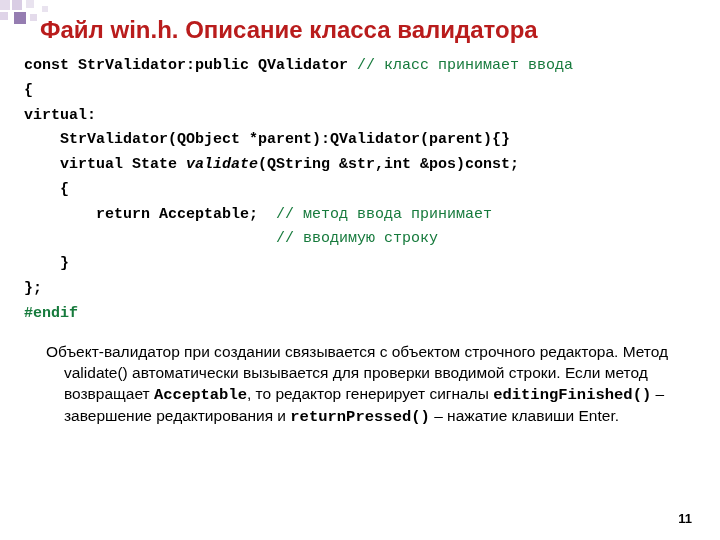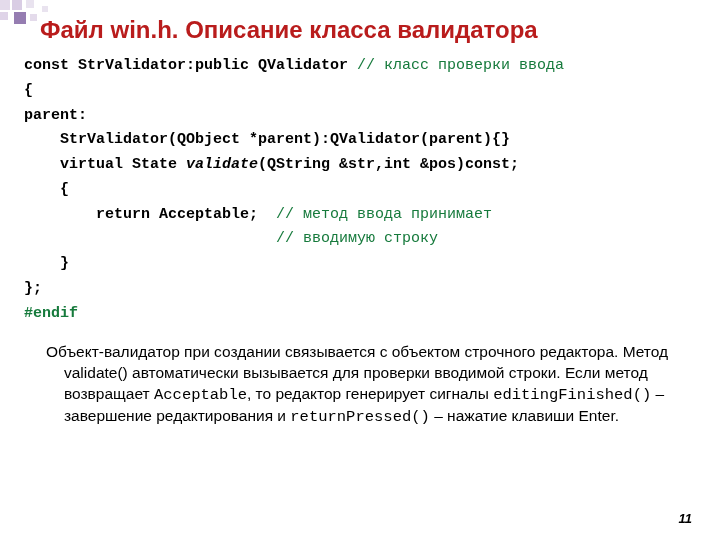--- a/index.html
+++ b/index.html
@@ -44,49 +44,48 @@
   .code .bold { font-weight: bold; }
   .para {
     font-family: Arial, sans-serif;
     font-size: 15.5px;
     line-height: 1.35;
     color: #000;
     margin: 16px 30px 0 24px;
     text-indent: -18px;
     padding-left: 40px;
   }
-  .para .mono { font-family: "Courier New", monospace; font-weight: normal; }
+  .para .mono { font-family: "Courier New", monospace; font-weight: bold; }
   .pagenum {
     position: absolute;
     bottom: 14px;
     right: 28px;
     font-size: 13px;
     font-weight: bold;
     font-family: Arial, sans-serif;
-    font-style: italic;
   }
 </style>
 </head>
 <body>
 
 <div class="deco">
   <div class="sq" style="left:0;top:0;width:10px;height:10px;opacity:.5"></div>
   <div class="sq" style="left:12px;top:0;width:10px;height:10px;opacity:.7"></div>
   <div class="sq" style="left:26px;top:0;width:8px;height:8px;opacity:.4"></div>
   <div class="sq" style="left:0;top:12px;width:8px;height:8px;opacity:.6"></div>
   <div class="sq" style="left:14px;top:12px;width:12px;height:12px;opacity:.9;background:#8a6fa8"></div>
   <div class="sq" style="left:30px;top:14px;width:7px;height:7px;opacity:.5"></div>
   <div class="sq" style="left:42px;top:6px;width:6px;height:6px;opacity:.4"></div>
 </div>
 
 <div class="title">Файл win.h. Описание класса валидатора</div>
 
-<div class="code"><span class="bold">const StrValidator:public QValidator </span><span class="comment">// класс проверки ввода</span>
+<div class="code"><span class="bold">const StrValidator:public QValidator </span><span class="comment">// класс принимает ввода</span>
 <span class="bold">{</span>
-<span class="bold">parent:</span>
+<span class="bold">virtual:</span>
 <span class="bold">    StrValidator(QObject *parent):QValidator(parent){}</span>
 <span class="bold">    virtual State </span><span class="bold ital">validate</span><span class="bold">(QString &amp;str,int &amp;pos)const;</span>
 <span class="bold">    {</span>
 <span>        </span><span class="kw-return">return</span><span class="bold"> Acceptable;  </span><span class="comment">// метод ввода принимает</span>
 <span>                            </span><span class="comment">// вводимую строку</span>
 <span class="bold">    }</span>
 <span class="bold">};</span>
 <span class="kw-endif">#endif</span></div>
 
 <div class="para"><span>Объект-валидатор при создании связывается с объектом строчного редактора. Метод validate() автоматически вызывается для проверки вводимой строки. Если метод возвращает </span><span class="mono">Acceptable</span><span>, то редактор генерирует сигналы </span><span class="mono">editingFinished()</span><span> – завершение редактирования и </span><span class="mono">returnPressed()</span><span> – нажатие клавиши Enter.</span></div>

